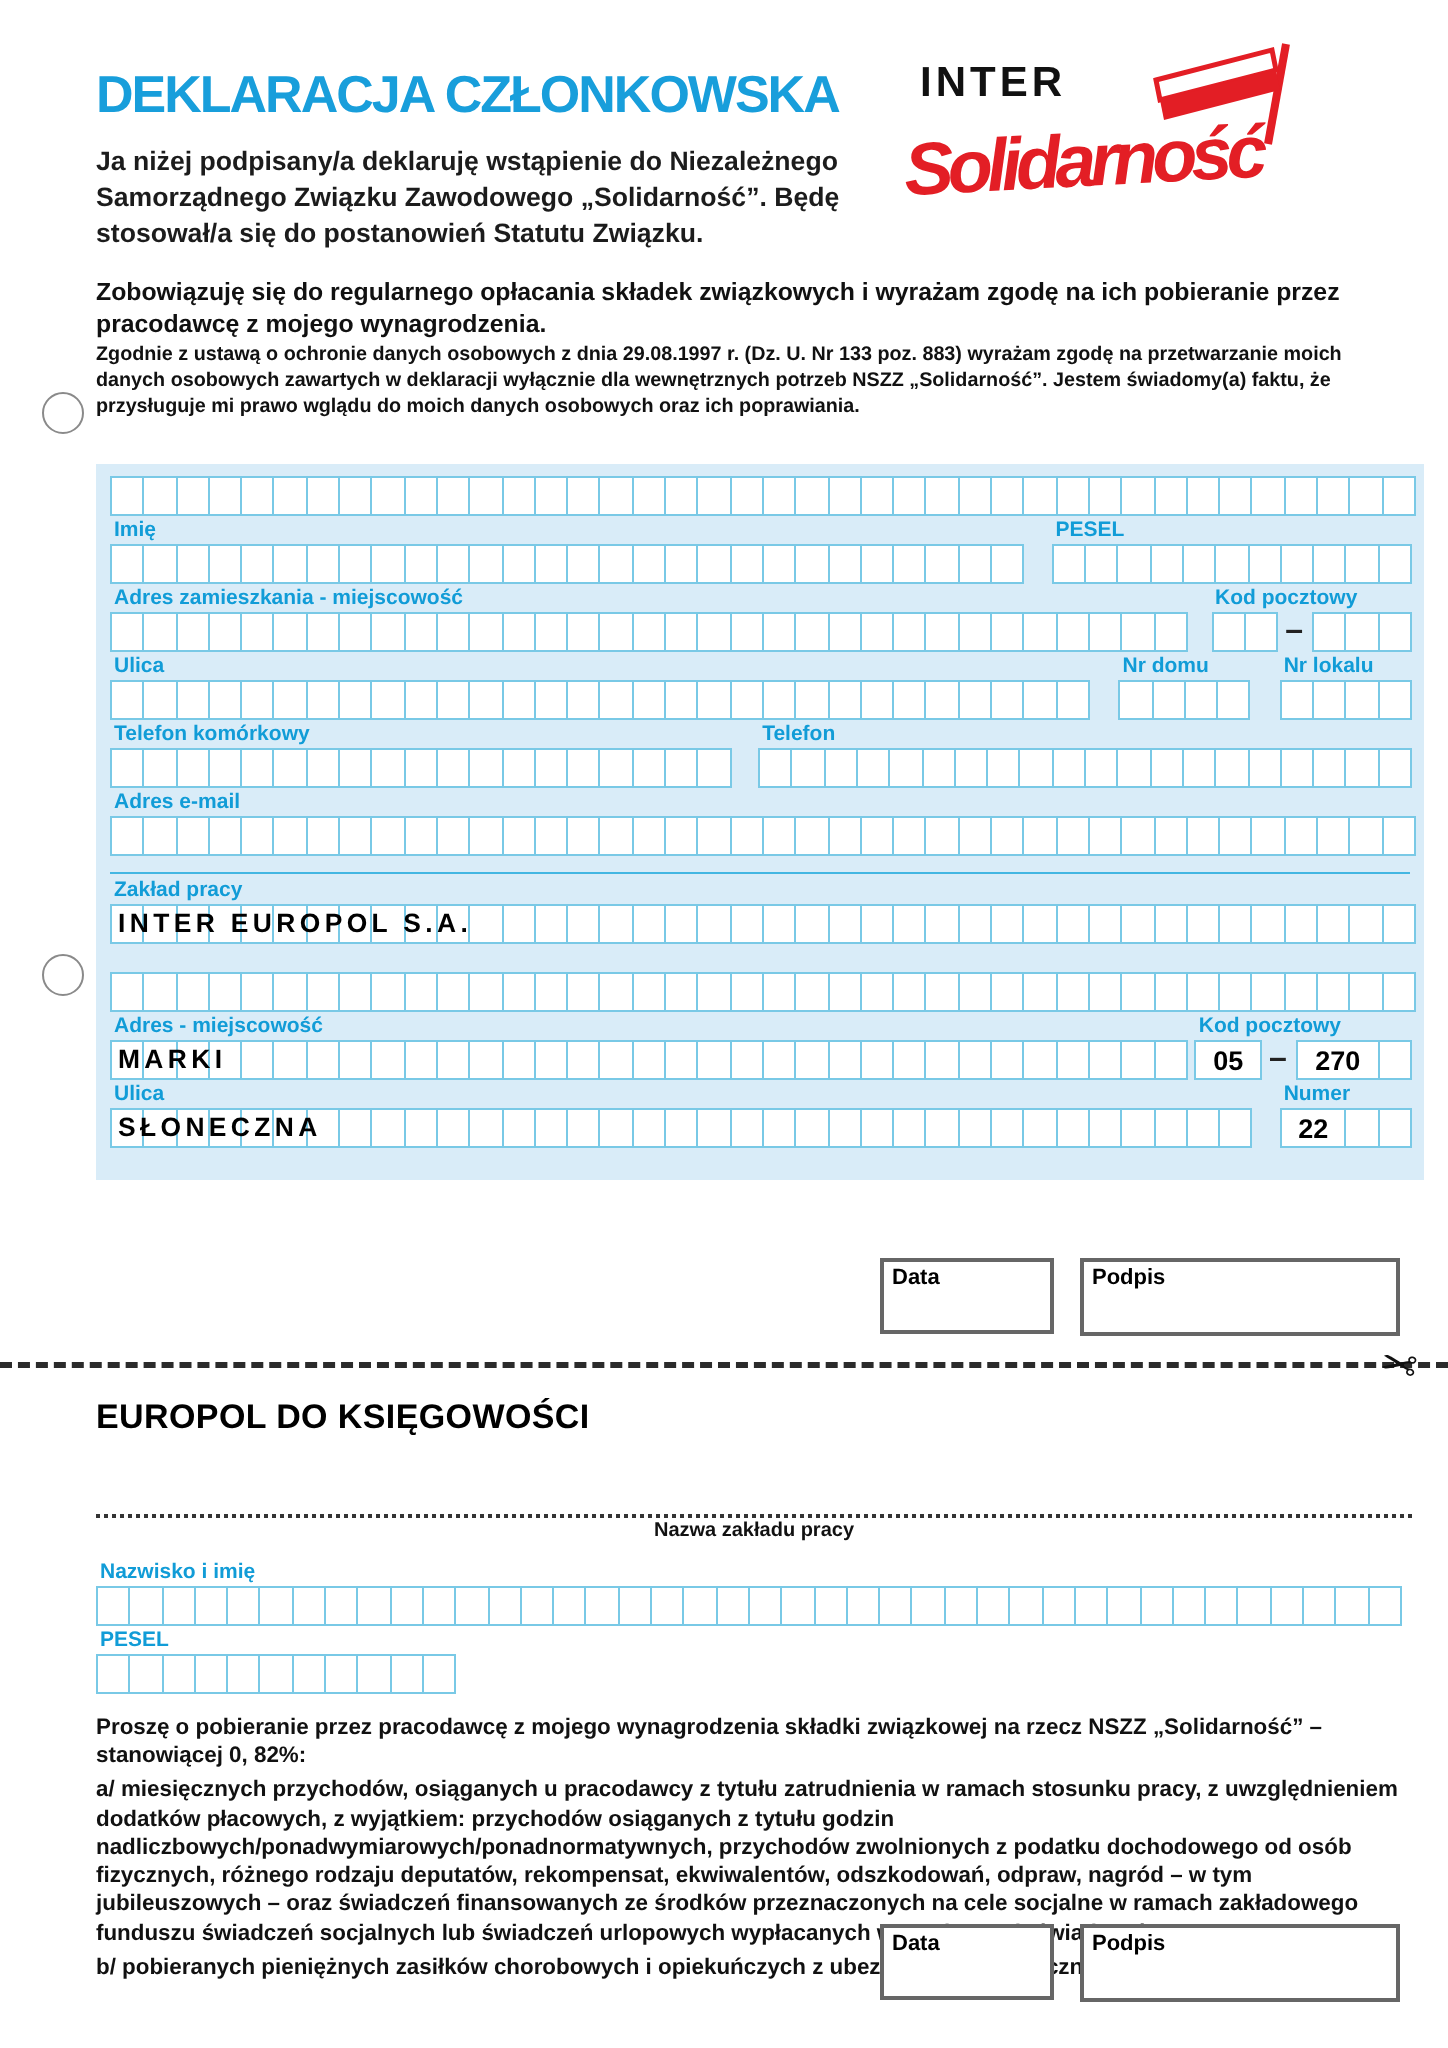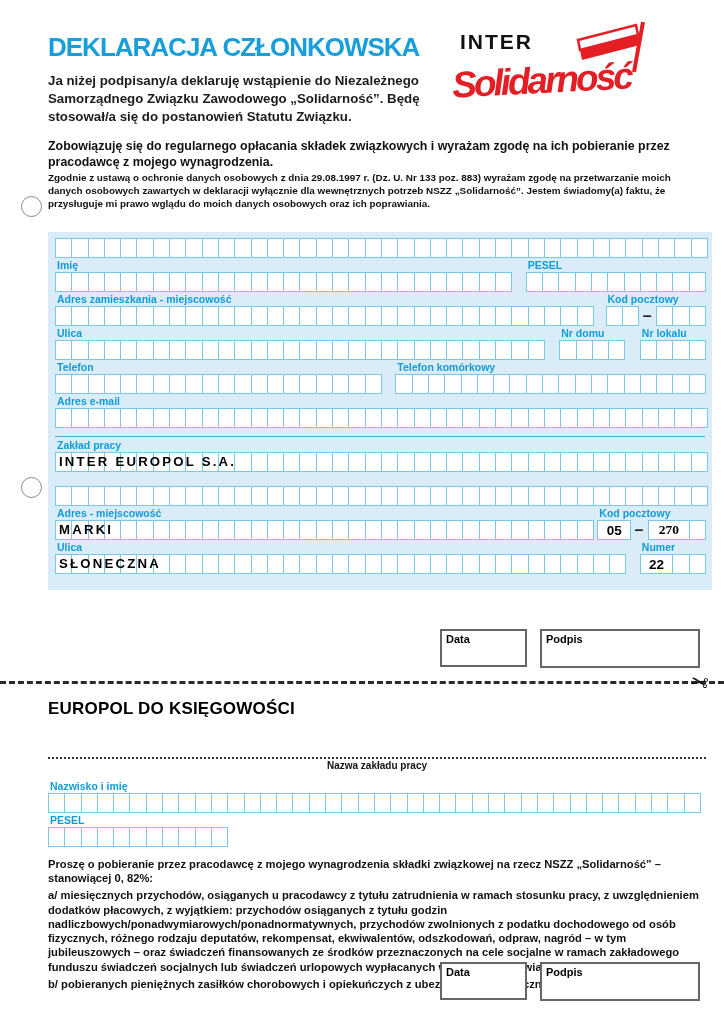--- a/index.html
+++ b/index.html
@@ -290,47 +290,47 @@
           <div class="boxes">
             <div class="cell" style="flex-basis: 17.3px;"></div>
             <div class="cell" style="flex-basis: 17.3px;"></div>
             <div class="cell" style="flex-basis: 17.3px;"></div>
             <div class="cell" style="flex-basis: 17.3px;"></div>
           </div>
         </div>
       </div>
       <div class="frow">
         <div class="field">
+          <div class="flabel">Telefon komórkowy</div>
+          <div class="boxes">
+            <div class="cell" style="flex-basis: 17.3px;"></div>
+            <div class="cell" style="flex-basis: 17.3px;"></div>
+            <div class="cell" style="flex-basis: 17.3px;"></div>
+            <div class="cell" style="flex-basis: 17.3px;"></div>
+            <div class="cell" style="flex-basis: 17.3px;"></div>
+            <div class="cell" style="flex-basis: 17.3px;"></div>
+            <div class="cell" style="flex-basis: 17.3px;"></div>
+            <div class="cell" style="flex-basis: 17.3px;"></div>
+            <div class="cell" style="flex-basis: 17.3px;"></div>
+            <div class="cell" style="flex-basis: 17.3px;"></div>
+            <div class="cell" style="flex-basis: 17.3px;"></div>
+            <div class="cell" style="flex-basis: 17.3px;"></div>
+            <div class="cell" style="flex-basis: 17.3px;"></div>
+            <div class="cell" style="flex-basis: 17.3px;"></div>
+            <div class="cell" style="flex-basis: 17.3px;"></div>
+            <div class="cell" style="flex-basis: 17.3px;"></div>
+            <div class="cell" style="flex-basis: 17.3px;"></div>
+            <div class="cell" style="flex-basis: 17.3px;"></div>
+            <div class="cell" style="flex-basis: 17.3px;"></div>
+          </div>
+        </div>
+        <div class="field">
           <div class="flabel">Telefon</div>
           <div class="boxes">
             <div class="cell" style="flex-basis: 17.3px;"></div>
-            <div class="cell" style="flex-basis: 17.3px;"></div>
-            <div class="cell" style="flex-basis: 17.3px;"></div>
-            <div class="cell" style="flex-basis: 17.3px;"></div>
-            <div class="cell" style="flex-basis: 17.3px;"></div>
-            <div class="cell" style="flex-basis: 17.3px;"></div>
-            <div class="cell" style="flex-basis: 17.3px;"></div>
-            <div class="cell" style="flex-basis: 17.3px;"></div>
-            <div class="cell" style="flex-basis: 17.3px;"></div>
-            <div class="cell" style="flex-basis: 17.3px;"></div>
-            <div class="cell" style="flex-basis: 17.3px;"></div>
-            <div class="cell" style="flex-basis: 17.3px;"></div>
-            <div class="cell" style="flex-basis: 17.3px;"></div>
-            <div class="cell" style="flex-basis: 17.3px;"></div>
-            <div class="cell" style="flex-basis: 17.3px;"></div>
-            <div class="cell" style="flex-basis: 17.3px;"></div>
-            <div class="cell" style="flex-basis: 17.3px;"></div>
-            <div class="cell" style="flex-basis: 17.3px;"></div>
-            <div class="cell" style="flex-basis: 17.3px;"></div>
-            <div class="cell" style="flex-basis: 17.3px;"></div>
-          </div>
-        </div>
-        <div class="field">
-          <div class="flabel">Telefon komórkowy</div>
-          <div class="boxes">
             <div class="cell" style="flex-basis: 17.3px;"></div>
             <div class="cell" style="flex-basis: 17.3px;"></div>
             <div class="cell" style="flex-basis: 17.3px;"></div>
             <div class="cell" style="flex-basis: 17.3px;"></div>
             <div class="cell" style="flex-basis: 17.3px;"></div>
             <div class="cell" style="flex-basis: 17.3px;"></div>
             <div class="cell" style="flex-basis: 17.3px;"></div>
             <div class="cell" style="flex-basis: 17.3px;"></div>
             <div class="cell" style="flex-basis: 17.3px;"></div>
             <div class="cell" style="flex-basis: 17.3px;"></div>
@@ -527,21 +527,21 @@
             <div class="cell" style="flex-basis: 17.3px;"></div>
             <div class="cell" style="flex-basis: 17.3px;"></div>
             <div class="overlay">MARKI</div>
           </div>
         </div>
         <div class="field">
           <div class="flabel">Kod pocztowy</div>
           <div class="boxes">
             <div class="cell wide" style="flex-basis: 33.6px;">05</div>
             <span class="dash">–</span>
-            <div class="cell wide" style="flex-basis: 41.75px; font-family: Liberation Serif, serif;">270</div>
+            <div class="cell wide" style="flex-basis: 41.75px;">270</div>
             <div class="cell" style="flex-basis: 17.3px;"></div>
           </div>
         </div>
       </div>
       <div class="frow">
         <div class="field">
           <div class="flabel">Ulica</div>
           <div class="boxes">
             <div class="cell" style="flex-basis: 17.3px;"></div>
             <div class="cell" style="flex-basis: 17.3px;"></div>

